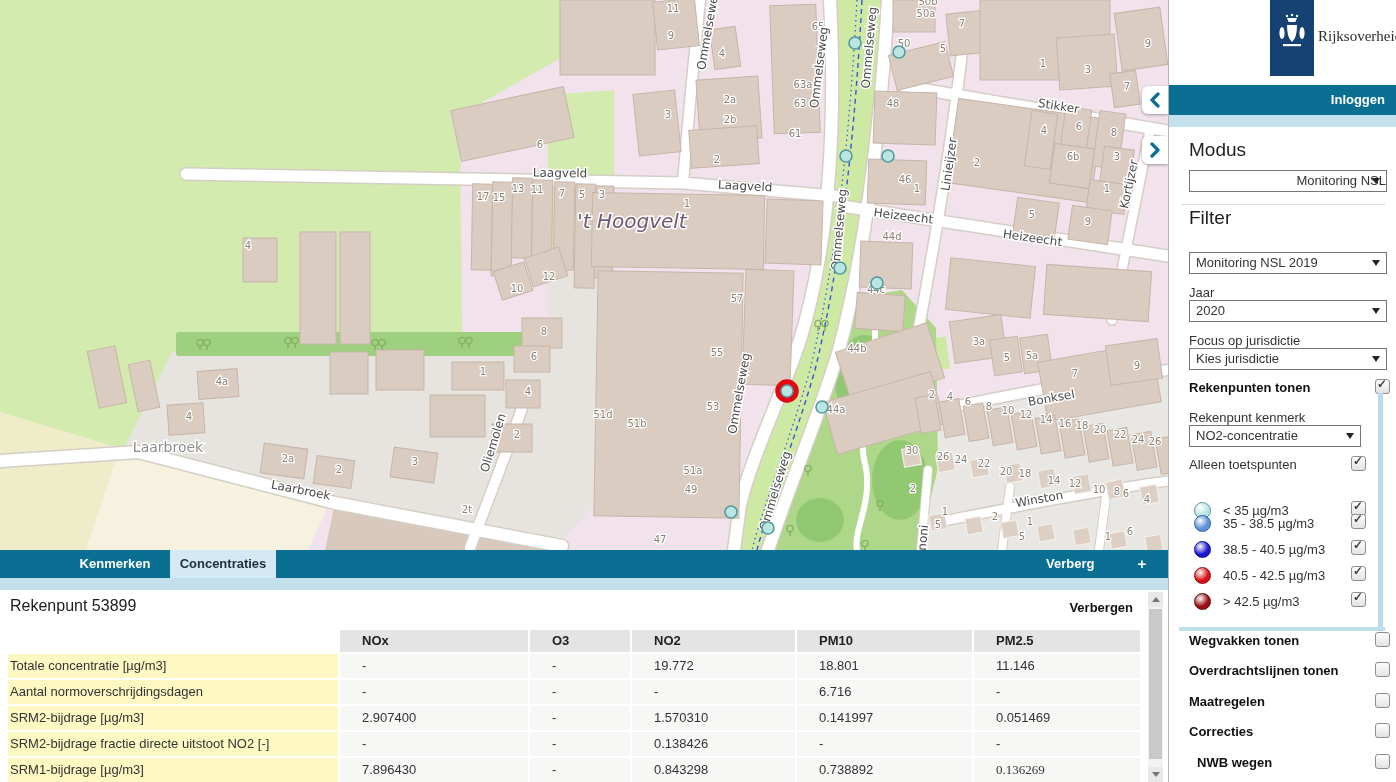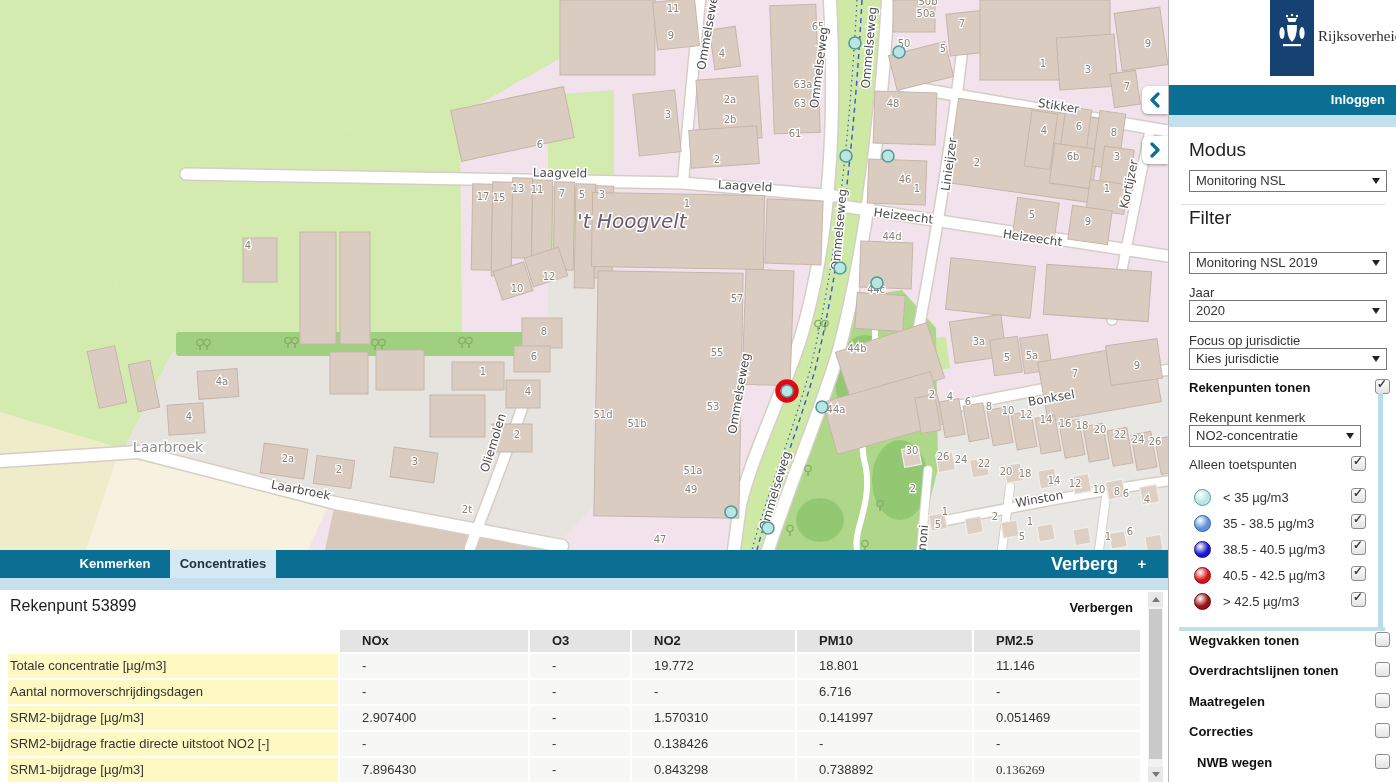--- a/index.html
+++ b/index.html
@@ -46,21 +46,21 @@
   #sb-divider{position:absolute;left:10px;top:627px;width:206px;height:4px;background:#bfdfec;}
 
   
   #bottom-panel{position:absolute;left:0;top:550px;width:1168px;height:232px;background:#fff;}
   #tabbar{position:absolute;left:0;top:0;width:1168px;height:28px;background:#0b6f94;}
   .tab{position:absolute;top:0;height:28px;line-height:28px;text-align:center;
     font-size:13px;font-weight:bold;color:#fff;cursor:pointer;}
   .tab.active{background:#d3e9f3;color:#20323c;height:40px;}
   #tab-strip{position:absolute;left:0;top:28px;width:1168px;height:12px;background:#c3e0ec;}
   #verberg{position:absolute;top:0;left:1046px;width:72px;height:28px;line-height:28px;
-    color:#fff;font-size:18px;font-weight:bold;text-align:right;cursor:pointer;}
+    color:#fff;font-size:13px;font-weight:bold;text-align:left;cursor:pointer;}
   #plusbtn{position:absolute;top:0;left:1132px;width:20px;height:28px;line-height:28px;
     color:#fff;font-size:15px;font-weight:bold;text-align:center;cursor:pointer;}
   #panel-title{position:absolute;left:10px;top:47px;font-size:16px;color:#1c1c1c;}
   #verbergen{position:absolute;left:1003px;top:50px;width:130px;text-align:right;
     font-size:13px;font-weight:bold;color:#111;cursor:pointer;}
 
   #table{position:absolute;left:8px;top:80px;}
   .trow{display:flex;margin-bottom:2px;}
   .tcell{font-size:13px;color:#333;box-sizing:border-box;flex:none;}
   .thead .tcell{height:22px;line-height:22px;background:#e4e4e4;font-weight:bold;color:#222;padding-left:22px;}
@@ -449,21 +449,21 @@
             <rect x="-9" y="10" width="18" height="2.2"></rect>
           </g>
         </svg>
       </div>
       <div id="logo-wordmark">Rijksoverheid</div>
     </div>
     <div id="login-bar">Inloggen</div>
     <div class="strip"></div>
 
     <div class="sb-h1" style="top:139px;">Modus</div>
-    <div class="select" style="top:170px;width:198px;">
+    <div class="select" style="top:170px;width:198px;text-align:right;">
       <span>Monitoring NSL</span>
       <span class="arr"></span>
     </div>
 
     <div class="hr" style="top:204px;"></div>
     <div class="sb-h1" style="top:207px;">Filter</div>
 
     <div class="sb-label" style="top:254px;">Monitoringsronde</div>
     <div class="select" style="top:252px;width:198px;">
       <span>Monitoring NSL 2019</span>
@@ -488,21 +488,21 @@
     <div class="sb-label" style="top:410px;">Rekenpunt kenmerk</div>
     <div class="select" style="top:425px;width:172px;">
       <span>NO2-concentratie</span>
       <span class="arr"></span>
     </div>
 
     <div class="sb-label" style="top:457px;">Alleen toetspunten</div>
     <div class="cb checked" style="left:182px;top:456px;"></div>
 
     <div id="legend">
-        <div class="leg-row" style="top: 487px; text-align: center;">
+        <div class="leg-row" style="top: 500px; text-align: center;">
           <span class="leg-dot" style="background: radial-gradient(circle at 35% 30%, rgba(255, 255, 255, 0.75) 0%, rgb(185, 230, 227) 55%); border: 1px solid rgb(84, 154, 156);"></span>
           <span class="leg-label">&lt; 35 µg/m3</span>
           <div class="cb checked" style="left: 182px; top: 1px;"></div>
         </div>
         <div class="leg-row" style="top: 513px;">
           <span class="leg-dot" style="background: radial-gradient(circle at 35% 30%, rgba(255, 255, 255, 0.75) 0%, rgb(95, 146, 216) 55%); border: 1px solid rgb(45, 95, 168);"></span>
           <span class="leg-label">35 - 38.5 µg/m3</span>
           <div class="cb checked" style="left: 182px; top: 1px;"></div>
         </div>
         <div class="leg-row" style="top: 539px;">

